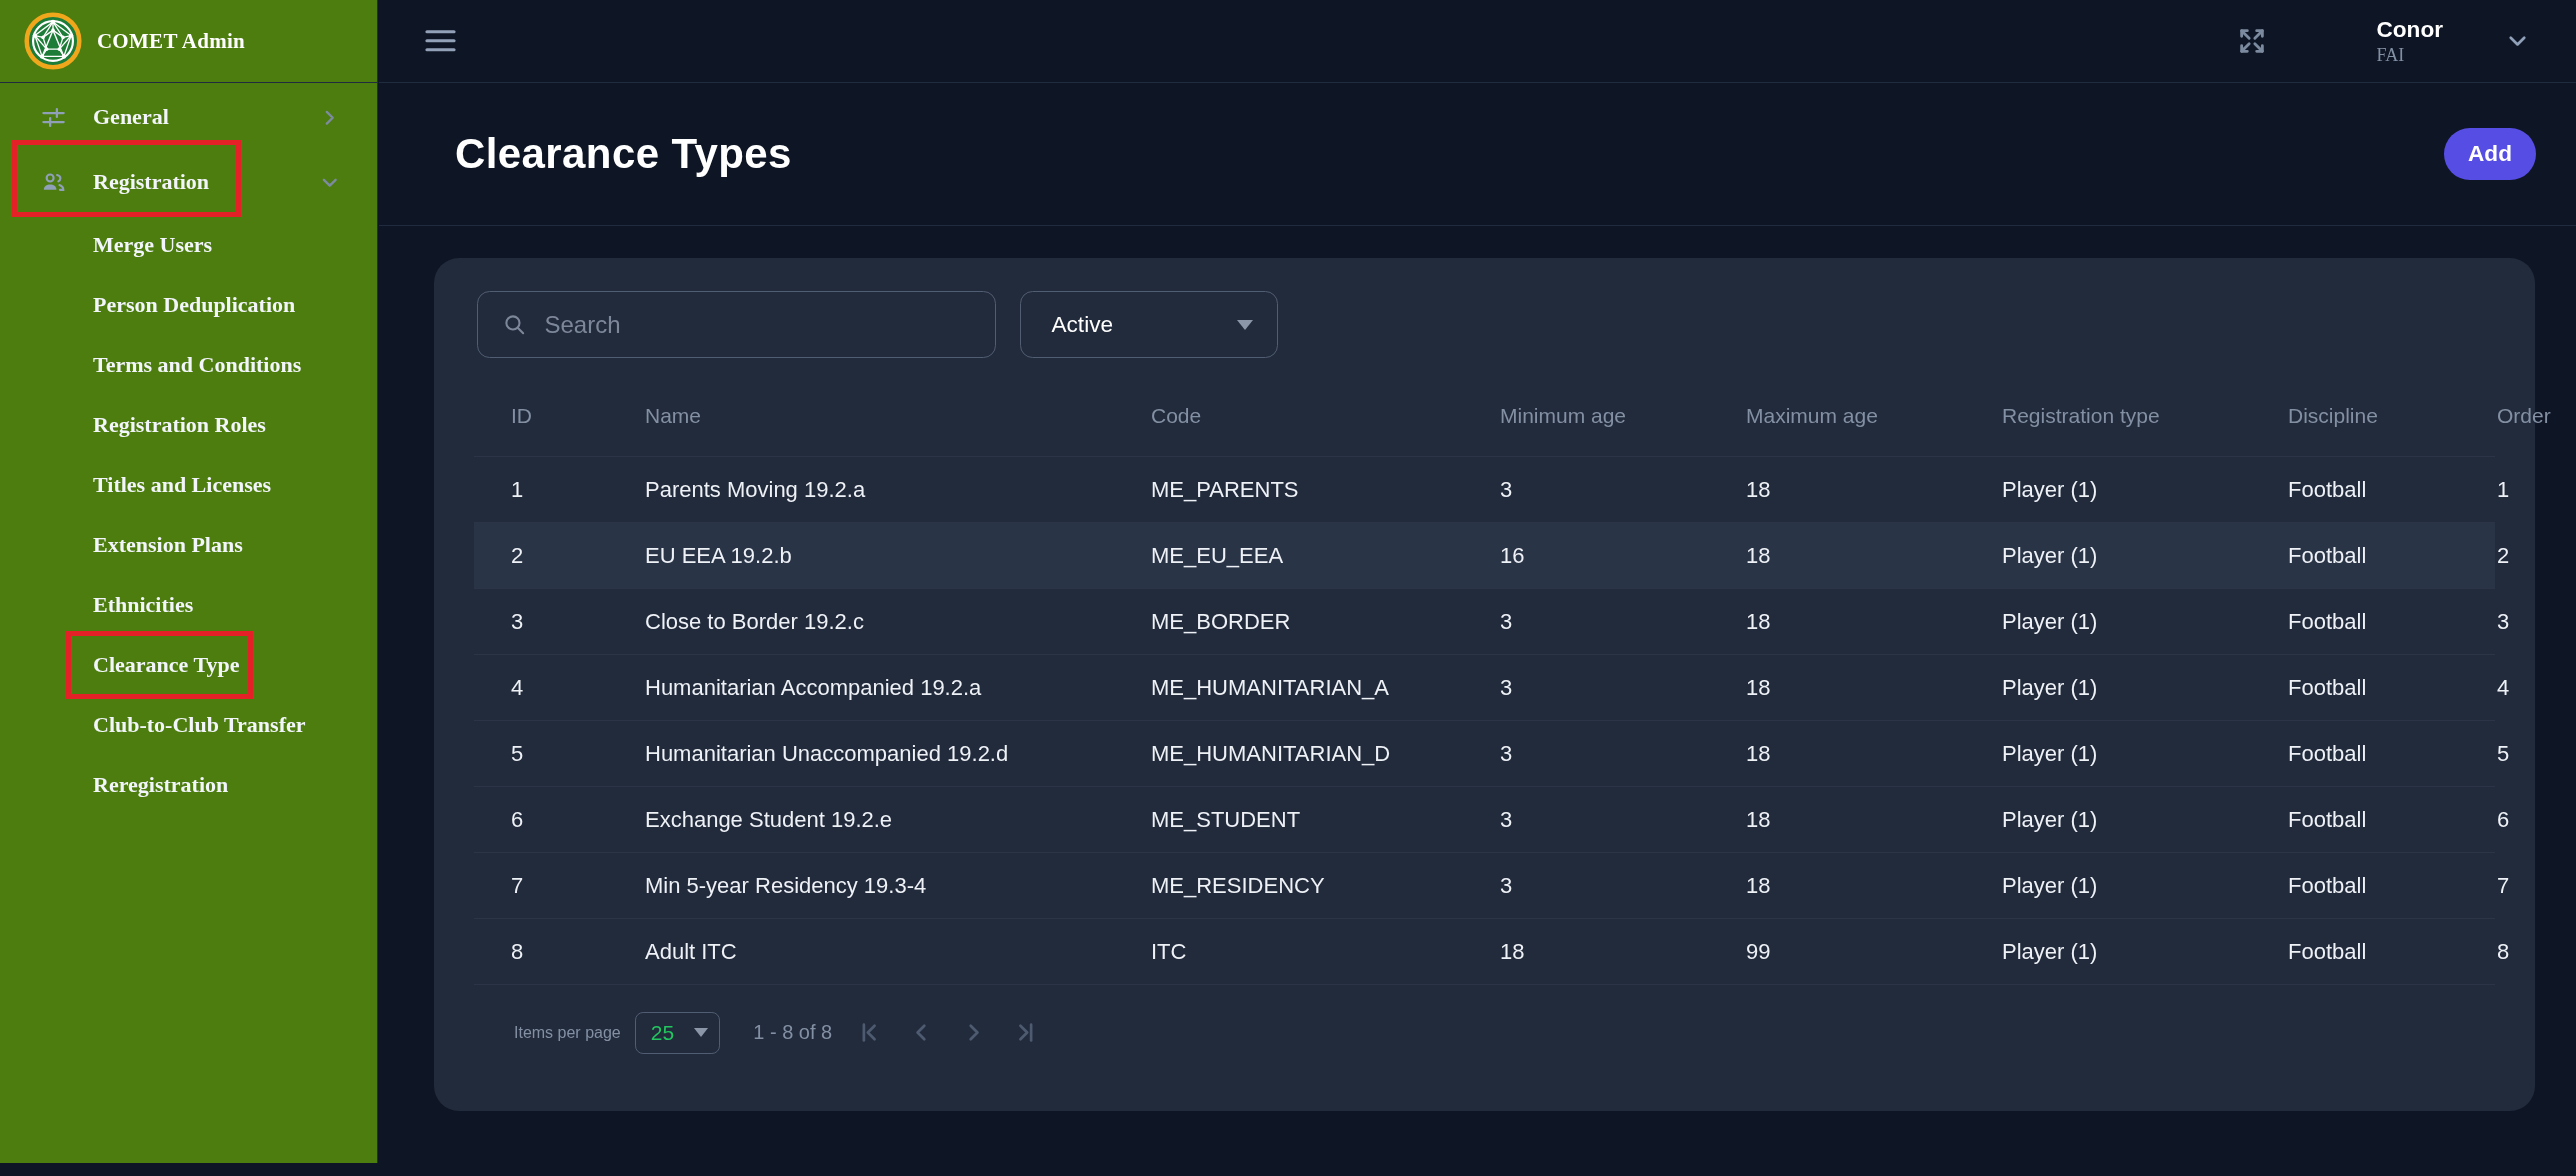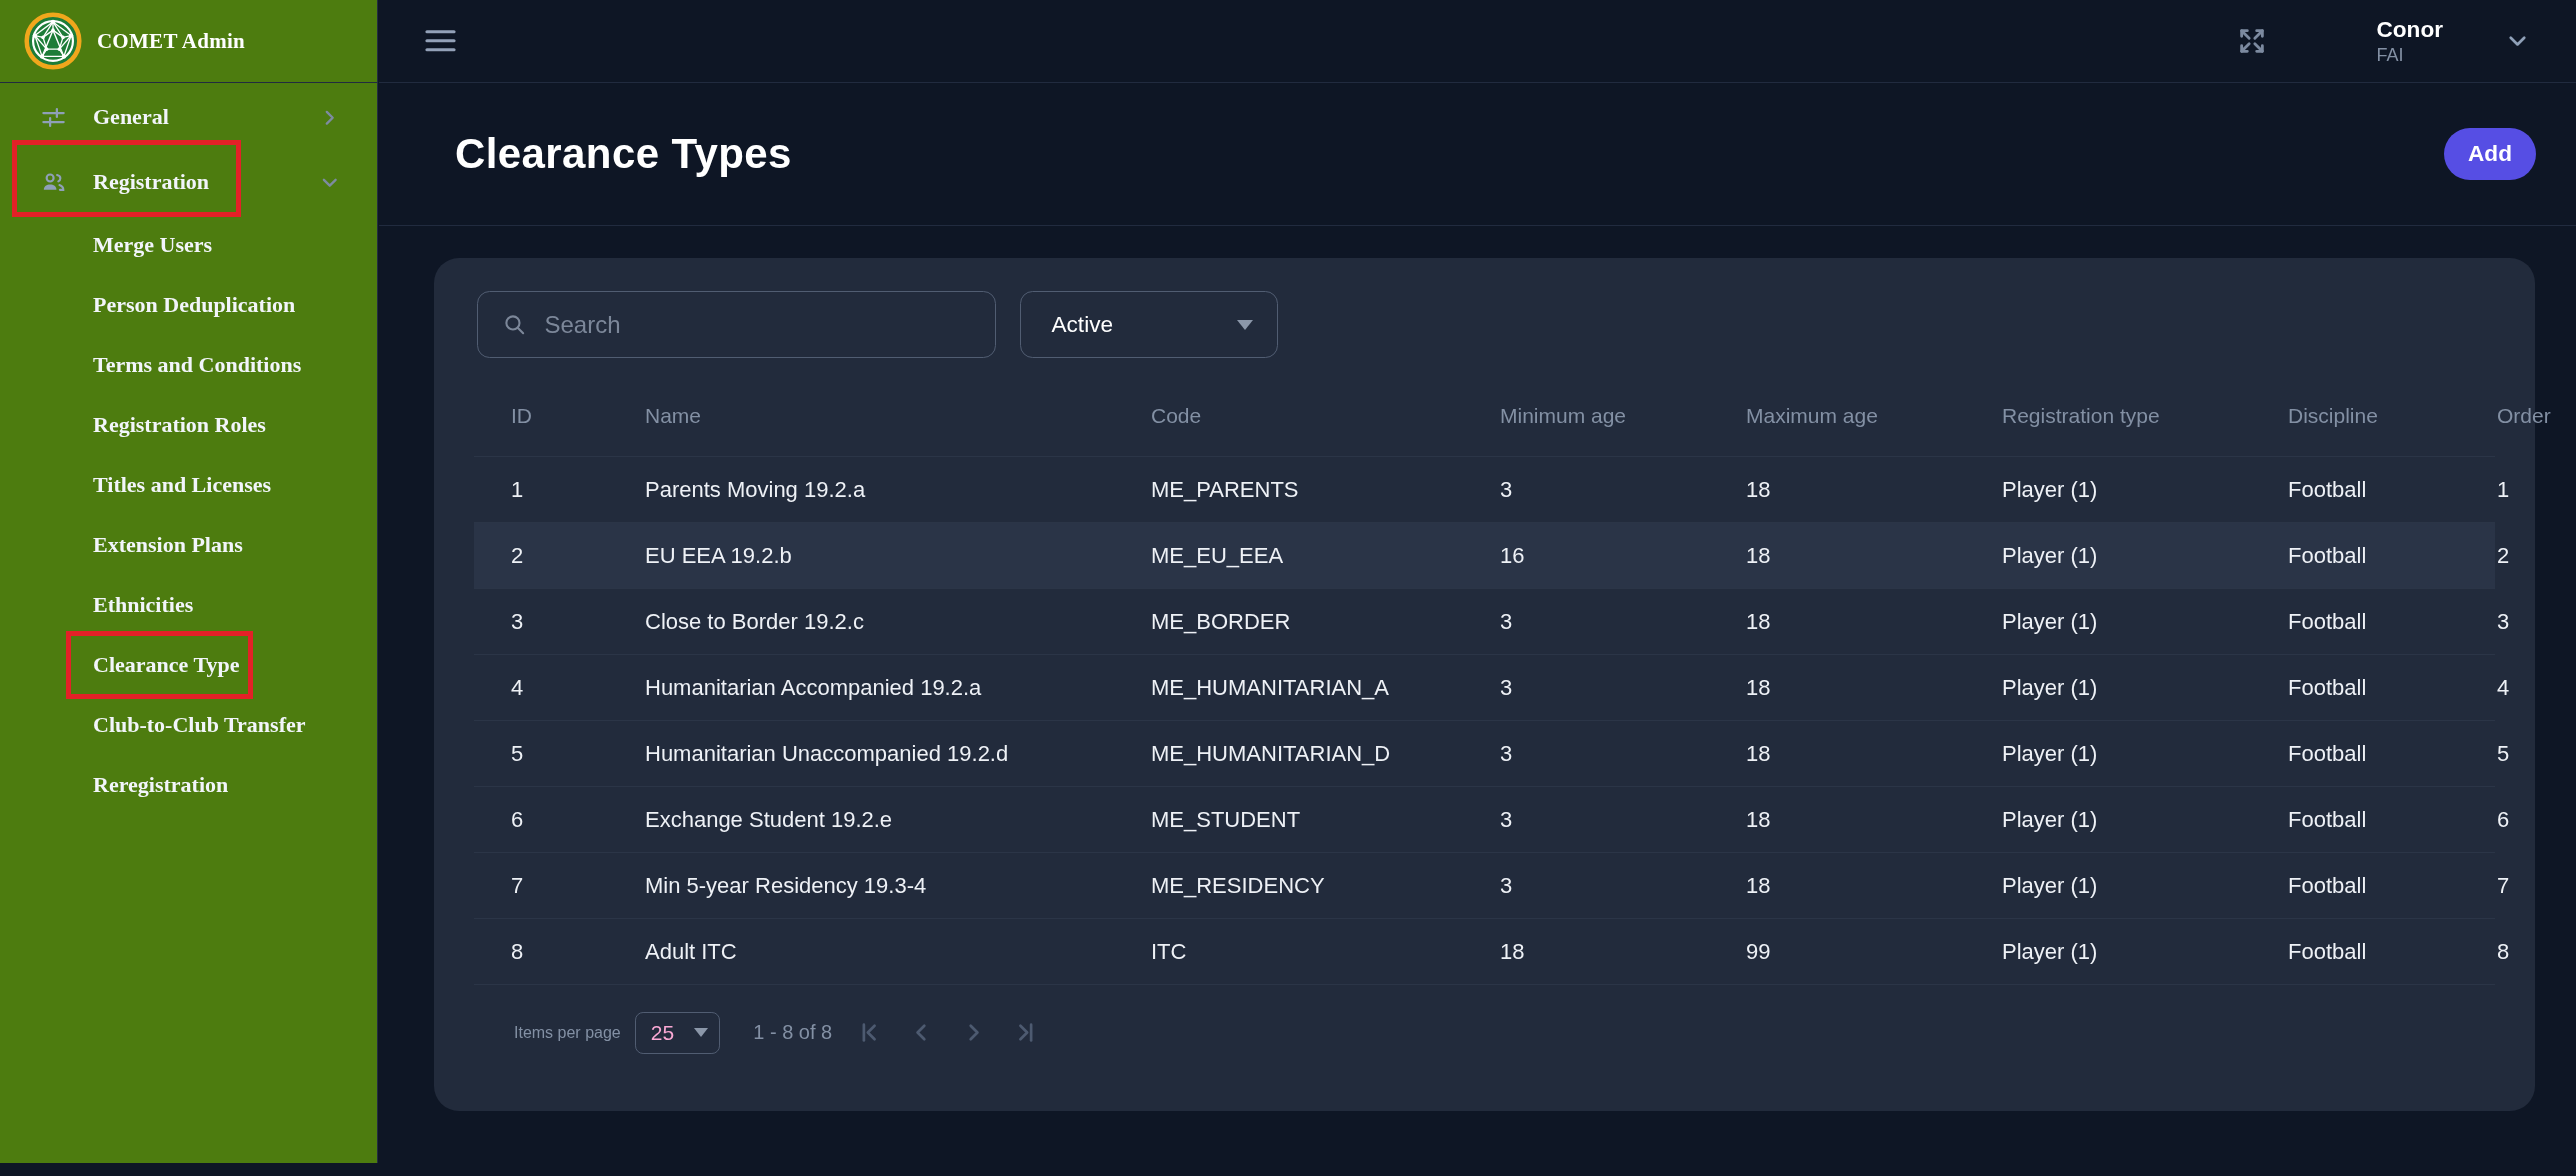--- a/index.html
+++ b/index.html
@@ -40,21 +40,21 @@
   
   .main { position:absolute; left:379px; top:0; width:2197px; height:1176px; }
 
   .topbar {
     height:83px; border-bottom:0.9px solid #212b3f;
     display:flex; align-items:center; padding:0 45px 0 46px;
   }
   .topbar-right { margin-left:auto; display:flex; align-items:center; }
   .userblock { margin-left:107px; display:flex; flex-direction:column; line-height:1.15; }
   .user-name { font-size:22.6px; color:#ffffff; font-weight:600; }
-  .user-org { font-size:18px; color:#8390a4; margin-top:1.8px; }
+  .user-org { font-size:18px; color:#8390a4; margin-top:1.8px;font-family:Liberation Serif, serif; }
   .user-chevron { margin-left:61px; display:flex; }
 
   .titlebar {
     height:143px; border-bottom:0.9px solid #212b3f;
     display:flex; align-items:center; padding:0 40px 0 76px;
   }
   .page-title { font-size:42px; font-weight:bold; color:#ffffff; letter-spacing:0.4px; }
   .add-btn {
     margin-left:auto; width:92px; height:52px; border:none; border-radius:26px;
     background:#564ee4; color:#ffffff; font-size:22.6px; font-weight:600;
@@ -99,21 +99,21 @@
   .td { font-size:22px; color:#eef1f6; }
   .td-active { padding-left:1.8px; display:flex; }
 
   
   .pager { position:absolute; left:80px; top:752px; height:45px; display:flex; align-items:center; }
   .pager-label { font-size:16px; color:#8390a4; }
   .page-size-select {
     margin-left:14.5px; width:85px; height:42px; border:1.8px solid #515d72; border-radius:8.1px;
     display:flex; align-items:center; padding:0 11px 0 14.5px; cursor:pointer;
   }
-  .page-size-value { font-size:21px; color:#f9a8d4; }
+  .page-size-value { font-size:21px; color:#22c55e; }
   .page-size-select .tri { border-left-width:7.2px; border-right-width:7.2px; border-top-width:9px; }
   .pager-range { font-size:20px; color:#8390a4; margin-left:33px; }
   .pager-nav { display:flex; align-items:center; gap:25px; margin-left:23.5px; }
   .pager-btn { display:flex; cursor:pointer; background:none; border:none; padding:0; }
 </style>
 </head>
 <body>
 
 <div id="app">
 

